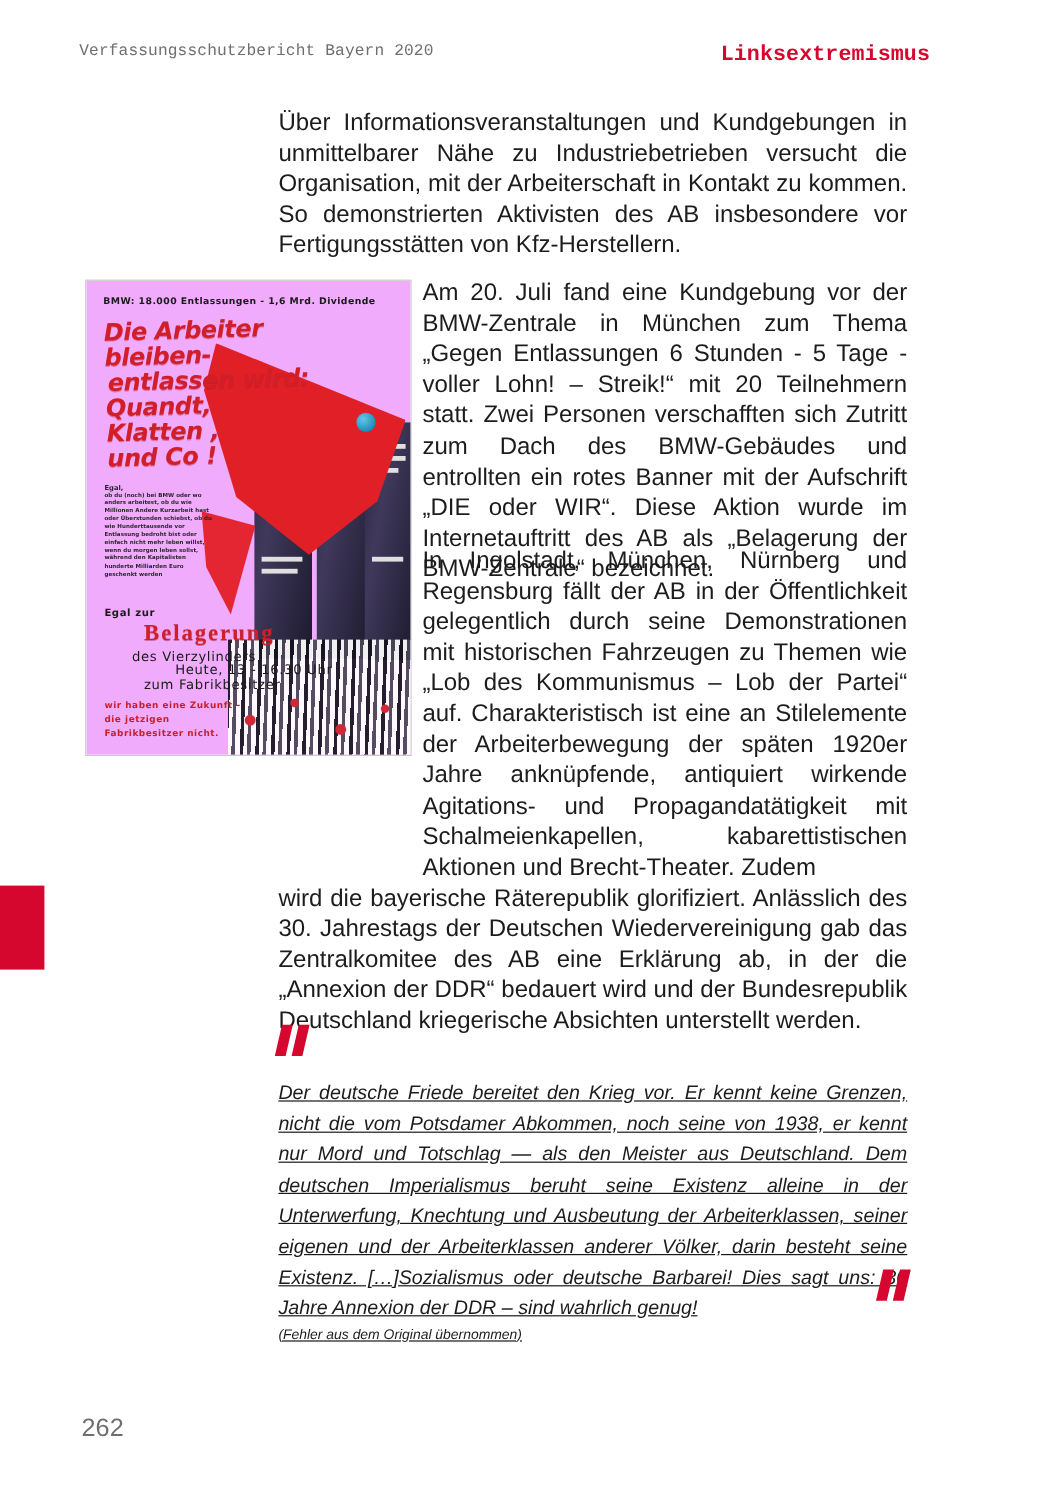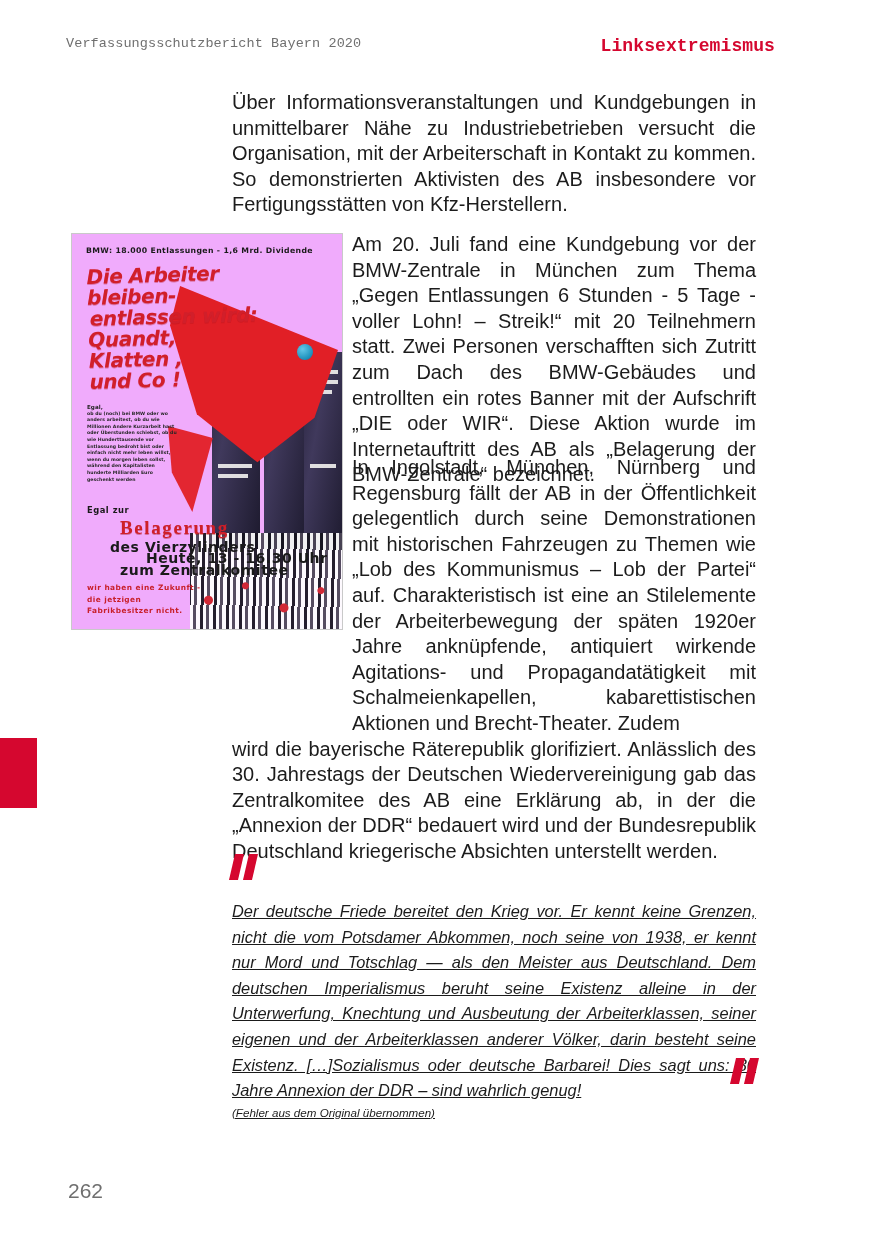--- a/index.html
+++ b/index.html
@@ -155,22 +155,22 @@
     letter-spacing: 1.6px;
     z-index: 6;
     text-shadow: 0 1px 0 rgba(160,20,26,.4);
     margin-left: 28px;
   }
   .poster-sub {
     position: absolute;
     left: 34px;
     top: 308px;
     font-family: "DejaVu Sans", sans-serif;
-    font-weight: bold;
-    font-size: 14px;
+    font-weight: normal;
+    font-size: 11px;
     line-height: 11.4px;
     color: #1a1a1a;
     letter-spacing: .55px;
     z-index: 6;
   }
   .poster-sub .i1 { display:block; margin-left: 4px; }
   .poster-sub .i2 { display:block; margin-left: 0px; padding-left: 40px; }
   .poster-sub .i3 { display:block; margin-left: 14px; }
   .poster-foot {
     position: absolute;
@@ -349,21 +349,21 @@
     <div class="poster-body">
       <div class="lead">Egal,</div>
       <div>ob du (noch) bei BMW oder wo anders arbeitest, ob du wie Millionen Andere Kurzarbeit hast oder Überstunden schiebst, ob du wie Hunderttausende vor Entlassung bedroht bist oder einfach nicht mehr leben willst, wenn du morgen leben sollst, während den Kapitalisten hunderte Milliarden Euro geschenkt werden</div>
     </div>
 
     <div class="poster-komm">Egal zur</div>
     <div class="poster-belagerung">Belagerung</div>
     <div class="poster-sub">
       <span class="i1">des Vierzylinders</span>
       <span class="i2">Heute, 13 - 16.30 Uhr</span>
-      <span class="i3">zum Zentralkomitee</span>
+      <span class="i3">zum Fabrikbesitzer</span>
     </div>
     <div class="poster-foot">
       <div>wir haben eine Zukunft -</div>
       <div>die jetzigen</div>
       <div>Fabrikbesitzer nicht.</div>
     </div>
   </div>
 </div>
 
 <div class="text-col">

